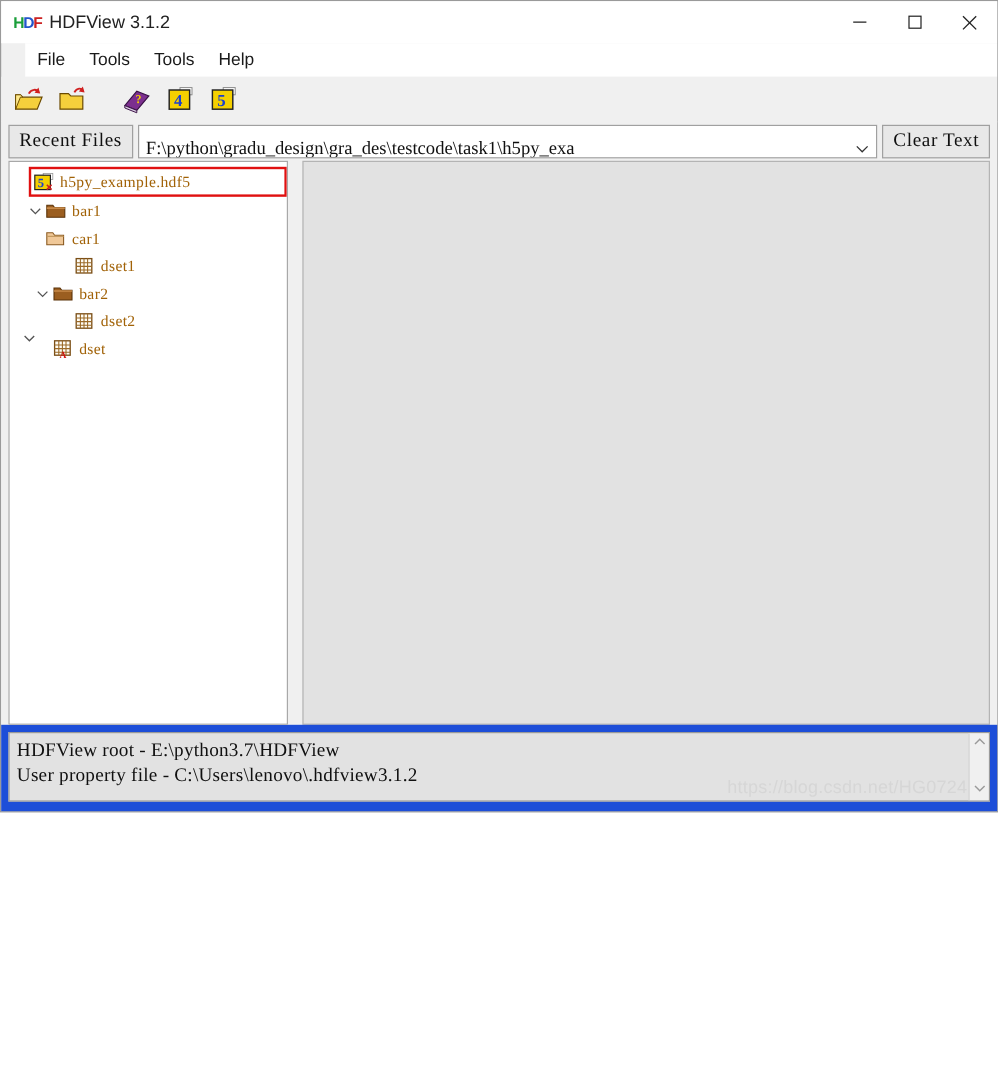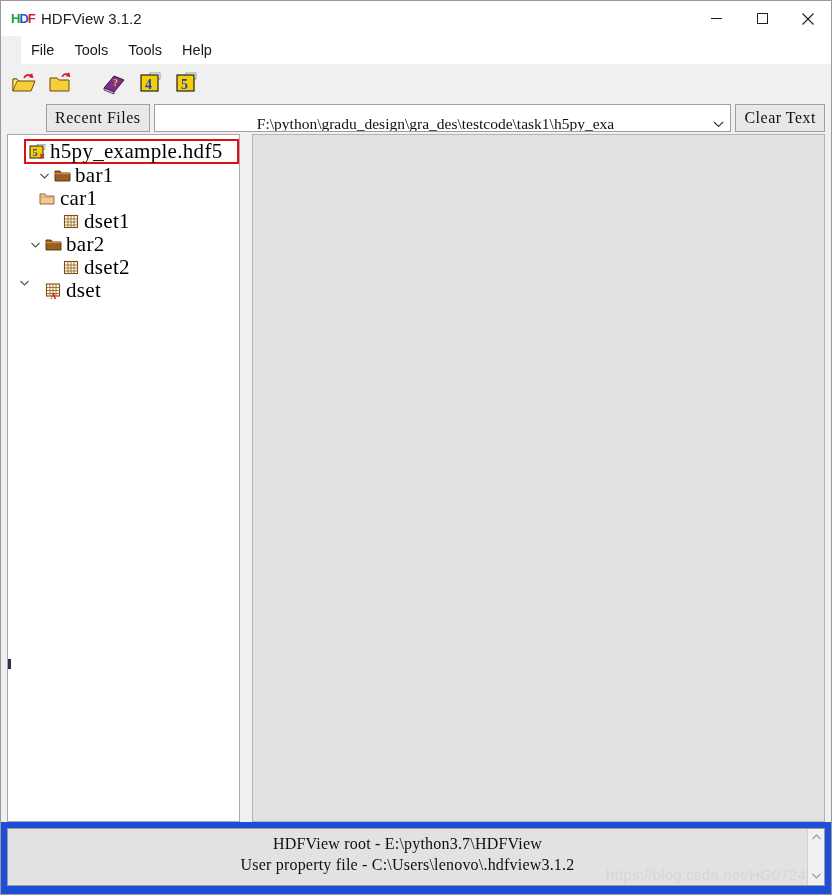--- a/index.html
+++ b/index.html
@@ -5,24 +5,24 @@
   * { box-sizing: border-box; }
   html, body {
     margin: 0; padding: 0;
     width: 832px; height: 895px;
     background: #ffffff;
     font-family: "Liberation Sans", sans-serif;
     overflow: hidden;
   }
   #app {
     position: relative;
-    width: 832px; height: 895px;
+    width: 832px; height: 677px;
     background: #f0f0f0;
     border: 1px solid #9a9a9a;
-    display: flex; flex-direction: column; text-align: center;
+    display: flex; flex-direction: column;
   }
 
   
   .titlebar {
     height: 35px;
     background: #ffffff;
     display: flex; align-items: center;
     flex: 0 0 auto;
     position: relative;
   }
@@ -81,21 +81,20 @@
   .tb-sep { width: 12px; }
 
   
   .recentrow {
     height: 32px;
     display:flex; align-items:center;
     padding: 0 6px;
     gap: 4px;
     flex: 0 0 auto;
     background:#f0f0f0;
-    margin-left:39px;
   }
   .btn-classic {
     background:#e8e8e8;
     border: 1px solid #a0a0a0;
     font-family: "Liberation Serif", serif;
     font-size: 16px;
     color:#101010;
     height: 28px;
     padding: 0 8px;
     display:flex; align-items:center;
@@ -162,22 +161,22 @@
     display:flex; align-items:center; justify-content:center;
     color:#444;
   }
   .nodeicon {
     width: 18px; height: 16px; flex: 0 0 18px;
     margin-right: 4px;
     position: relative;
   }
   .nodelabel {
     font-family: "Liberation Serif", serif;
-    font-size: 21px;
-    color:#000000;
+    font-size: 13px;
+    color:#a16207;
     letter-spacing: 0.3px;
   }
   .node.selected {
     border: 2px solid #e01010;
     height: 25px;
     margin-left: 16px;
     padding-left: 2px;
     width: 215px;
   }
   .root-twisty {
@@ -339,21 +338,21 @@
             <svg width="17" height="16" viewBox="0 0 17 16">
               <rect x="8" y="0.5" width="8" height="5" fill="#ffffff" stroke="#999" stroke-width="0.7"></rect>
               <rect x="1" y="2" width="13" height="12" fill="#f5d000" stroke="#222" stroke-width="1"></rect>
               <text x="3.5" y="12" font-family="Liberation Serif, serif" font-size="10.5" fill="#1a3fcf" font-weight="bold">5</text>
               <path d="M11 10 L15 14 M15 10 L11 14" stroke="#d02020" stroke-width="1.3"></path>
             </svg>
           </div>
           <span class="nodelabel">h5py_example.hdf5</span>
         </div>
 
-        <div class="node" style="padding-left:27px;">
+        <div class="node" style="padding-left:12px;">
           <div class="twisty">
             <svg width="11" height="8" viewBox="0 0 11 8">
               <path d="M1.5 2 L5.5 6 L9.5 2" fill="none" stroke="#555" stroke-width="1.1"></path>
             </svg>
           </div>
           <div class="nodeicon">
             <svg width="17" height="15" viewBox="0 0 17 15">
               <path d="M1 3 L6 3 L7.5 5 L16 5 L16 13 L1 13 Z" fill="#9b5e20" stroke="#5a3208" stroke-width="0.9"></path>
               <path d="M1 5.5 L16 5.5" stroke="#c88b4a" stroke-width="1.4"></path>
             </svg>

